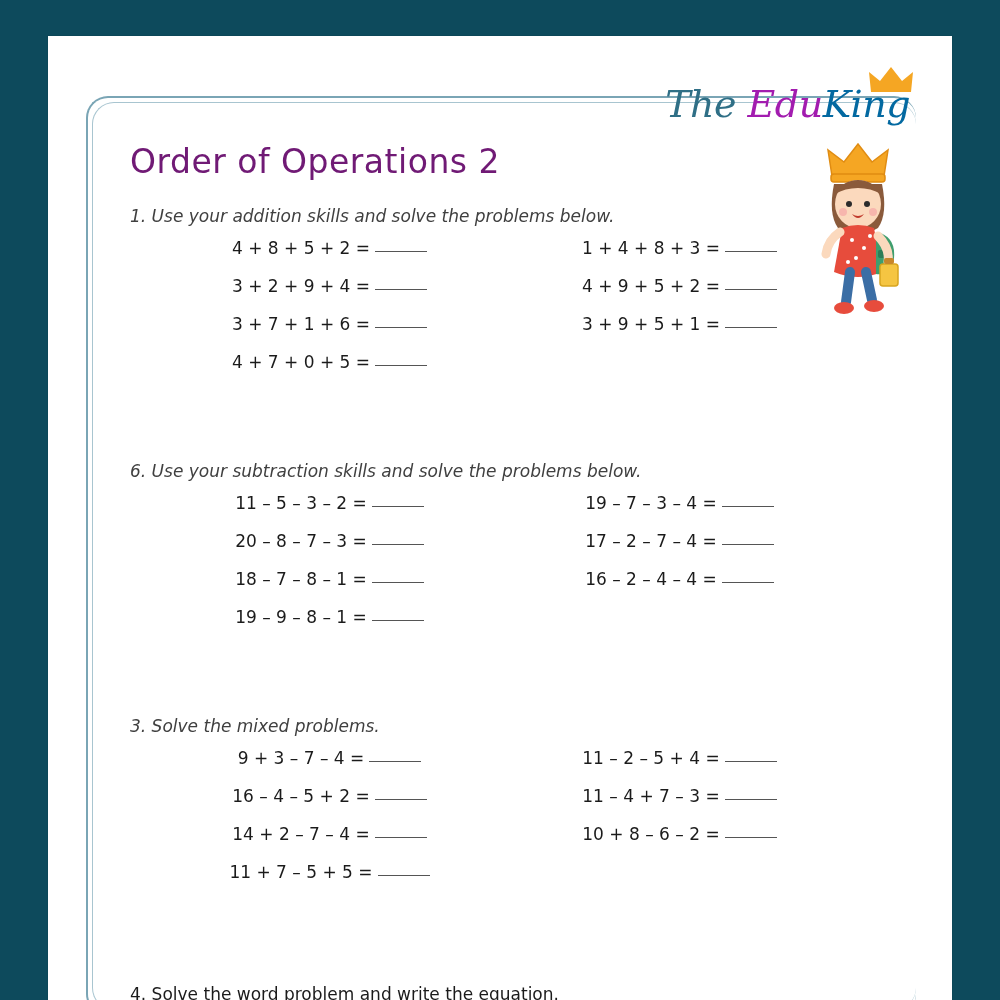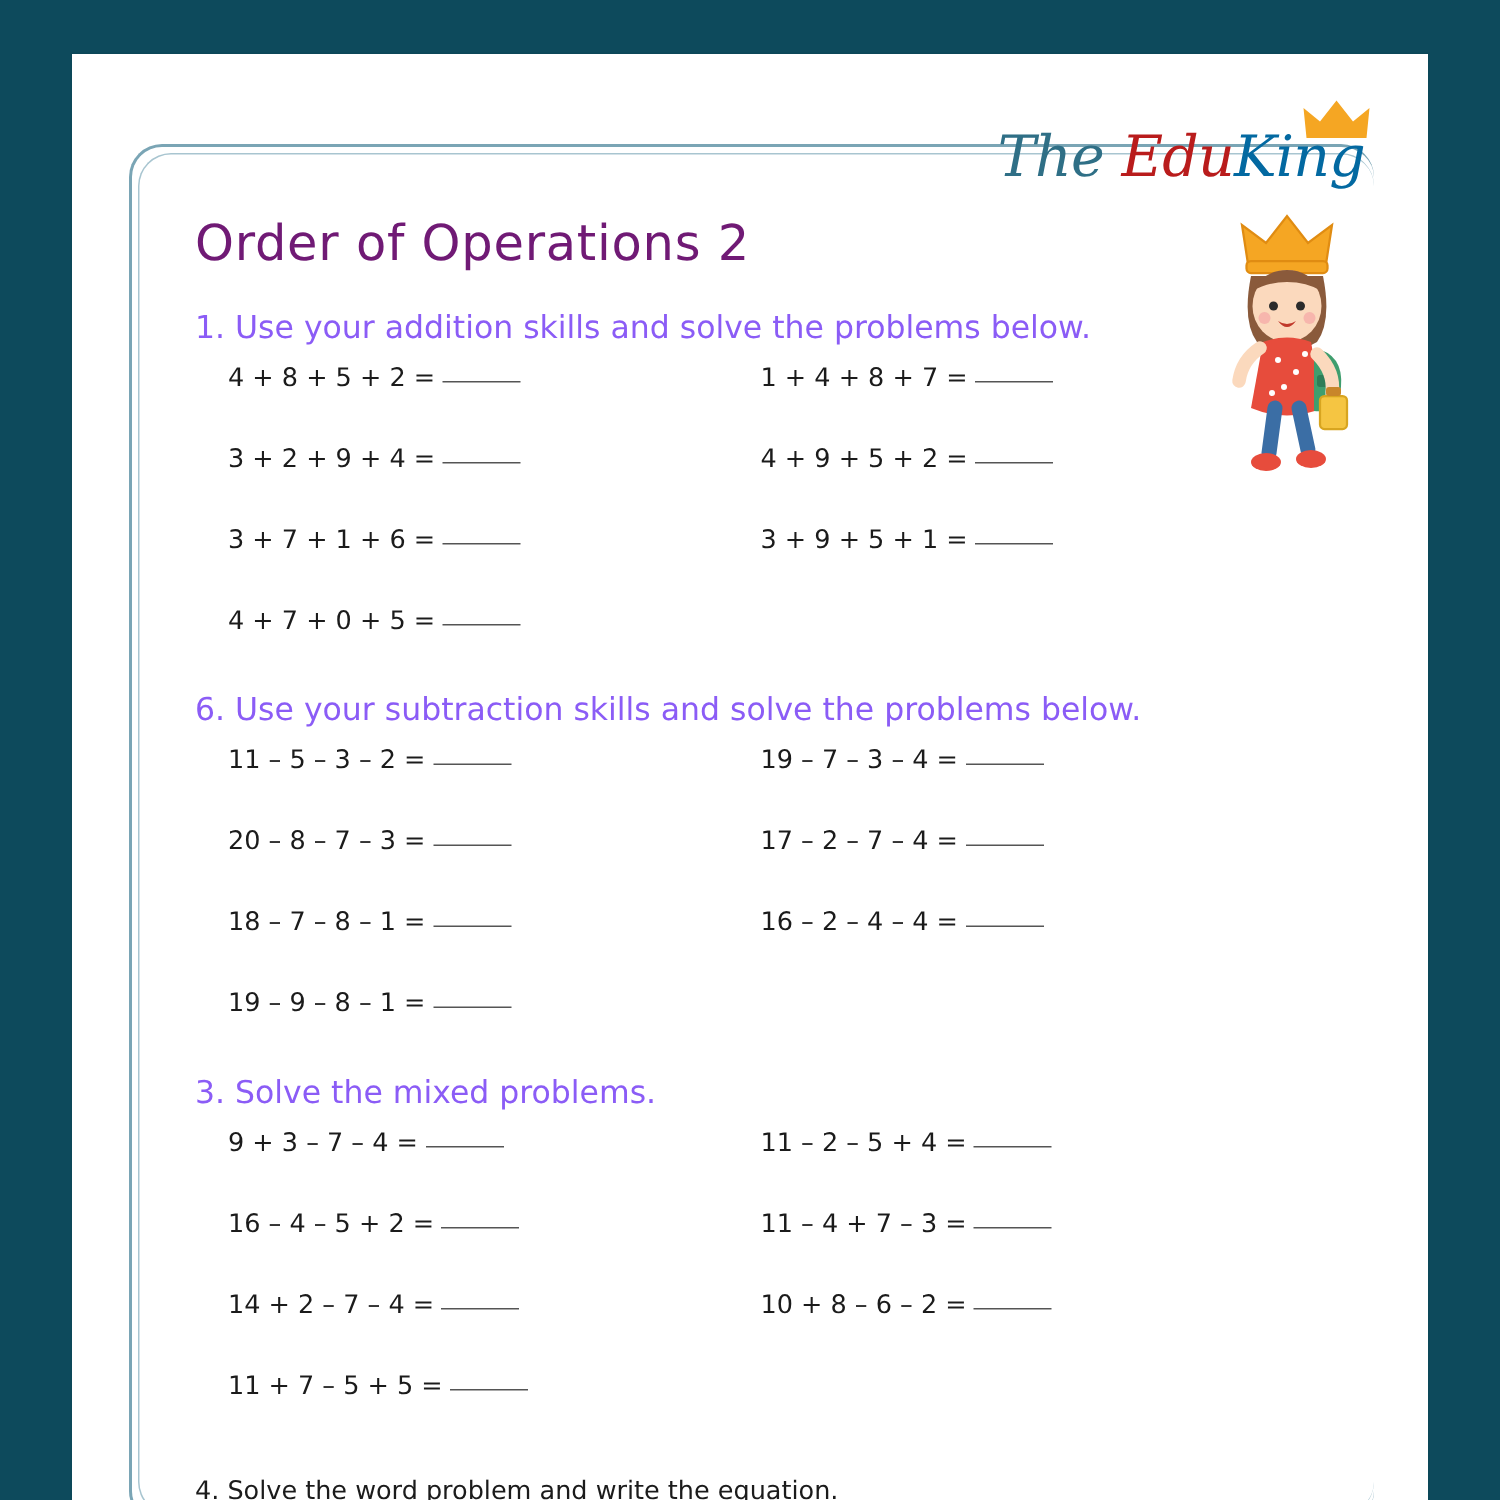--- a/index.html
+++ b/index.html
@@ -53,21 +53,21 @@
     white-space: nowrap;
   }
   .logo-text {
     font-family: "DejaVu Serif", serif;
     font-size: 38px;
     font-style: italic;
     color: #2f6f86;
     letter-spacing: -0.5px;
   }
   .logo-text .edu {
-    color: #b91c1c;
+    color: #a21caf;
     margin-top: 13px;
   }
   .logo-text .king {
     color: #0369a1;
   }
   .logo-crown {
     position: absolute;
     right: -4px;
     top: -18px;
     width: 46px;
@@ -94,30 +94,32 @@
     letter-spacing: 0.5px;
   }
 
   .section {
     position: absolute;
     left: 82px;
     width: 700px;
   }
   .section-title {
     font-family: "DejaVu Sans", sans-serif;
-    font-size: 21px;
-    color: #8b5cf6;
+    font-size: 17px;
+    color: #404040;
     margin-bottom: 12px;
+    font-style: italic;
   }
   .problems {
     display: grid;
     grid-template-columns: 355px 345px;
-    row-gap: 34px;
+    row-gap: 18px;
     padding-left: 22px;
     box-sizing: border-box;
+    text-align: center;
   }
   .problem {
     font-family: "DejaVu Sans", sans-serif;
     font-size: 17px;
     color: #1b1b1b;
     white-space: nowrap;
   }
   .blank {
     display: inline-block;
     width: 52px;
@@ -191,21 +193,21 @@
     <ellipse cx="40" cy="176" rx="10" ry="6" fill="#e74c3c"></ellipse>
     <ellipse cx="70" cy="174" rx="10" ry="6" fill="#e74c3c"></ellipse>
   </svg>
 
   <div class="title">Order of Operations 2</div>
 
   <div class="section" style="top:170px;">
     <div class="section-title">1. Use your addition skills and solve the problems below.</div>
     <div class="problems">
       <div class="problem"><span>4 + 8 + 5 + 2 =</span><span class="blank"></span></div>
-      <div class="problem"><span>1 + 4 + 8 + 7 =</span><span class="blank"></span></div>
+      <div class="problem"><span>1 + 4 + 8 + 3 =</span><span class="blank"></span></div>
       <div class="problem"><span>3 + 2 + 9 + 4 =</span><span class="blank"></span></div>
       <div class="problem"><span>4 + 9 + 5 + 2 =</span><span class="blank"></span></div>
       <div class="problem"><span>3 + 7 + 1 + 6 =</span><span class="blank"></span></div>
       <div class="problem"><span>3 + 9 + 5 + 1 =</span><span class="blank"></span></div>
       <div class="problem"><span>4 + 7 + 0 + 5 =</span><span class="blank"></span></div>
     </div>
   </div>
 
   <div class="section" style="top:425px;">
     <div class="section-title">6. Use your subtraction skills and solve the problems below.</div>

